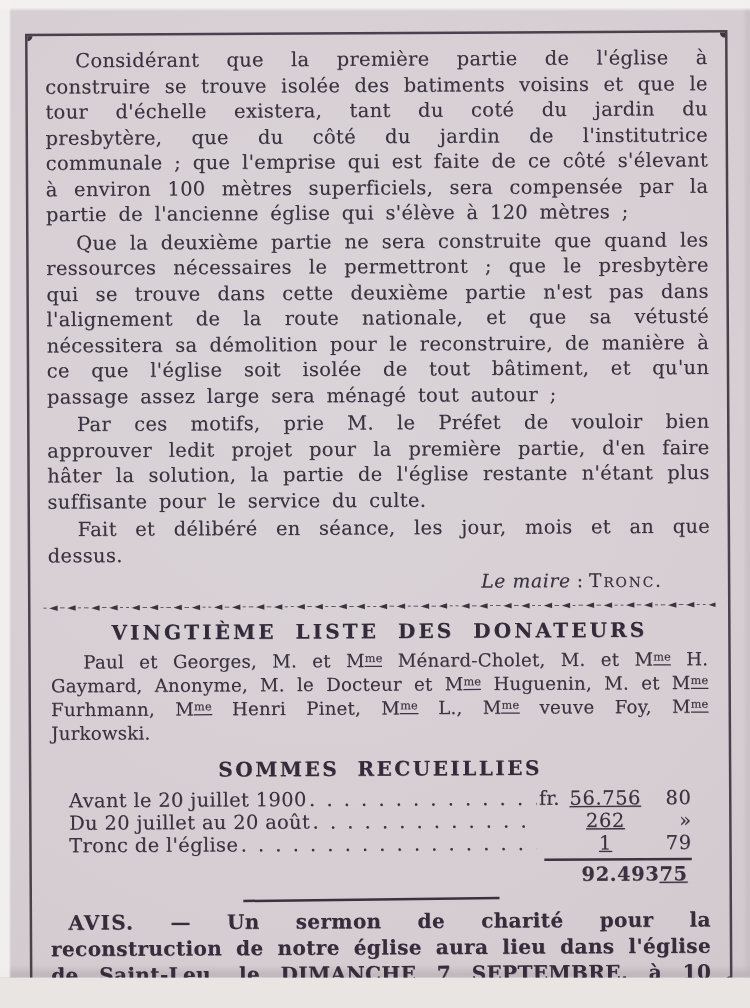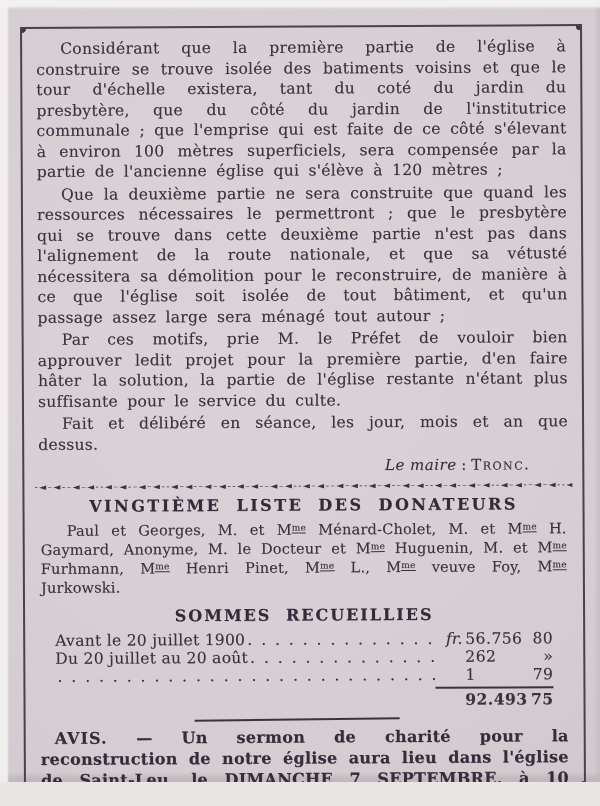--- a/index.html
+++ b/index.html
@@ -118,38 +118,38 @@
   .sum-row .leader {
     flex: 1 1 auto;
     overflow: hidden;
     white-space: nowrap;
     margin: 0 2px;
     letter-spacing: 2px;
   }
   .sum-row .leader::after {
     content: ". . . . . . . . . . . . . . . . . . . . . . . . . . . . . . . . . . . . . . . . . . . . . . . .";
   }
-  .sum-row .unit { flex: 0 0 22px; text-align: center; font-style: italic; }
-  .sum-row .amt { flex: 0 0 62px; text-align: left; letter-spacing: 0.5px; }
-  .sum-row .cents { flex: 0 0 26px; text-align: right; letter-spacing: 0.5px; }
+  .sum-row .unit { flex: 0 0 22px; text-align: left; }
+  .sum-row .amt { flex: 0 0 62px; text-align: center; letter-spacing: 0.5px; text-decoration: underline; }
+  .sum-row .cents { flex: 0 0 26px; text-align: right; letter-spacing: 0.5px; margin-left: 12px; }
 
   .total-rule {
     width: 118px;
     border-top: 2px solid #3a3240;
     margin: 3px 0 2px auto;
   }
   .sum-total {
     display: flex;
     justify-content: flex-end;
     font-size: 15.5px;
     font-weight: bold;
     line-height: 18px;
   }
   .sum-total .amt { flex: 0 0 62px; text-align: right; letter-spacing: 0.5px; }
-  .sum-total .cents { flex: 0 0 26px; text-align: right; letter-spacing: 0.5px; }
+  .sum-total .cents { flex: 0 0 26px; letter-spacing: 0.5px; text-decoration: underline; }
 
   .mid-rule {
     width: 205px;
     height: 2px;
     background: #3a3240;
     margin: 9px auto 6px auto;
     transform: translateX(-8px) rotate(-0.4deg);
   }
 
   .notice {
@@ -200,20 +200,21 @@
         <span class="cents">80</span>
       </div>
       <div class="sum-row">
         <span class="label">Du 20 juillet au 20 août</span>
         <span class="leader"></span>
         <span class="unit"></span>
         <span class="amt">262</span>
         <span class="cents">»</span>
       </div>
       <div class="sum-row">
+        <span class="label">Tronc de l'église</span>
         <span class="leader"></span>
         <span class="unit"></span>
         <span class="amt">1</span>
         <span class="cents">79</span>
       </div>
       <div class="total-rule"></div>
       <div class="sum-total">
         <span class="amt">92.493</span>
         <span class="cents">75</span>
       </div>

